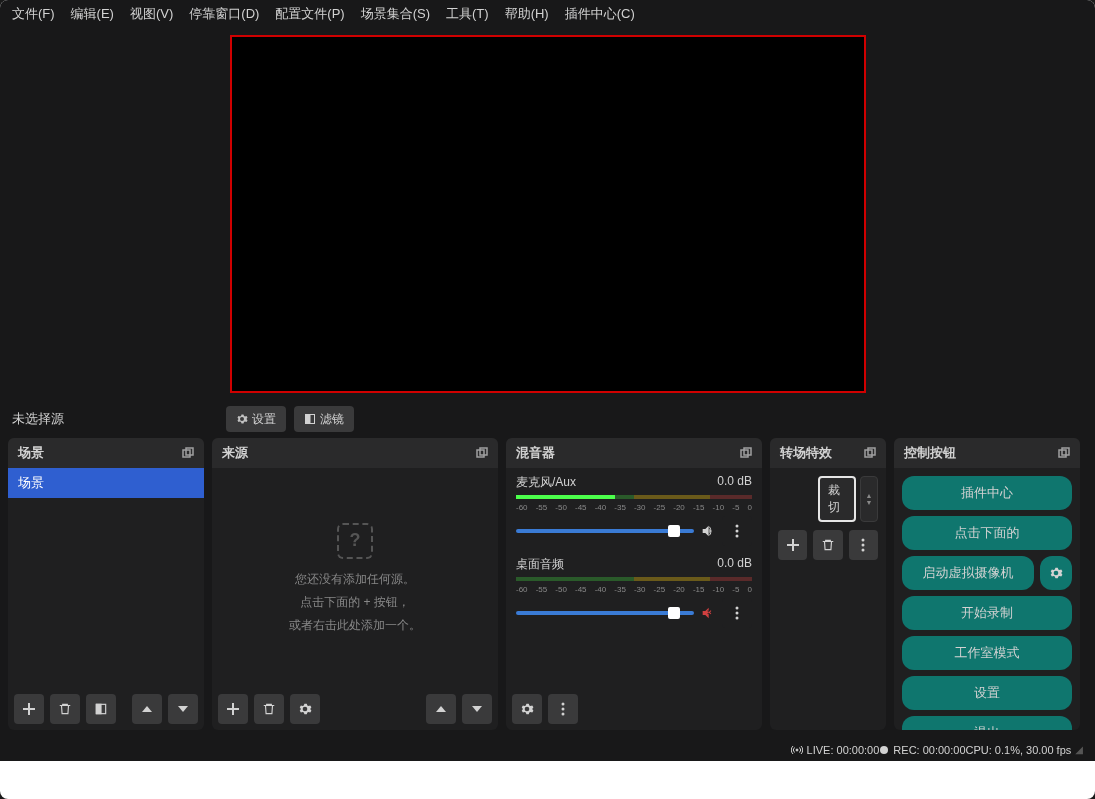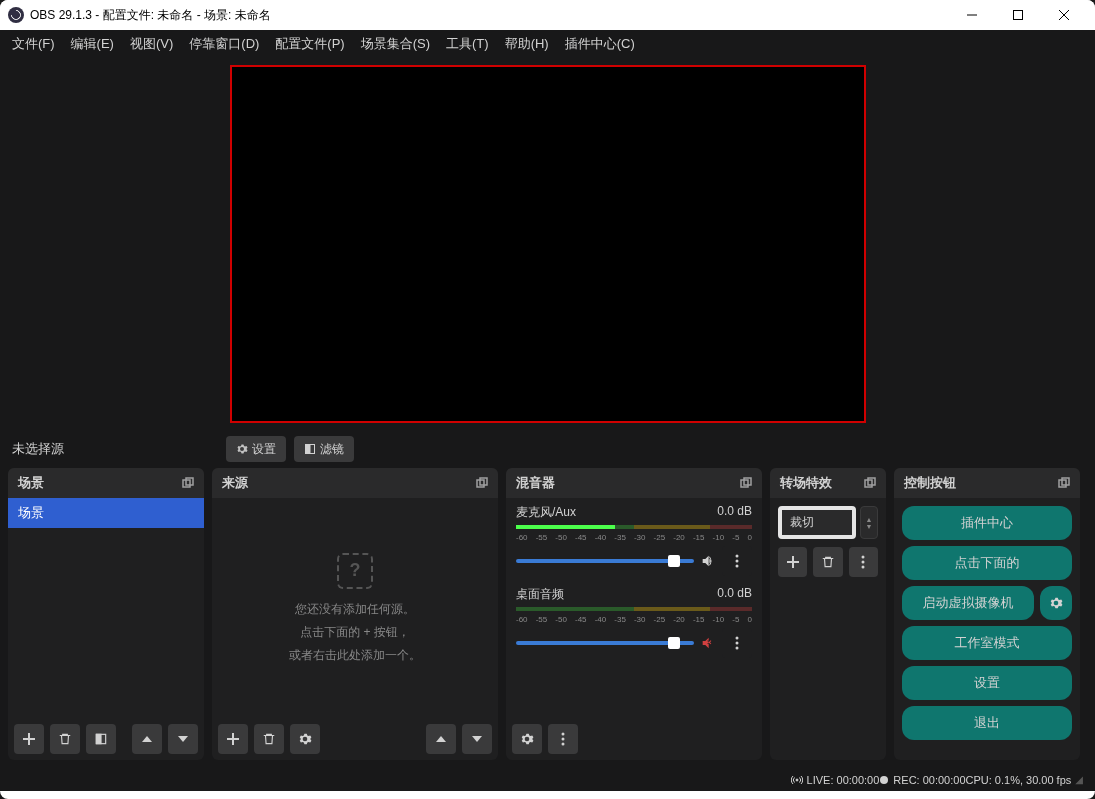--- a/index.html
+++ b/index.html
@@ -66,21 +66,21 @@
 .meter-fill { position: absolute; left: 0; top: 2px; height: 4px; background: #4cff4c; width: 42%; }
 .scale-row { display: flex; justify-content: space-between; font-size: 8px; color: #888; margin-bottom: 4px; }
 .slider-row { display: flex; align-items: center; gap: 6px; }
 .slider-track { flex: 1; height: 4px; background: #3a7bd5; border-radius: 2px; position: relative; }
 .slider-thumb { position: absolute; right: 8%; top: -4px; width: 12px; height: 12px; background: #fff; border-radius: 2px; }
 .vol-icon { color: #d2d2d2; font-size: 13px; }
 .vol-icon.muted { color: #d04040; }
 
 
 .trans-select { display: flex; gap: 4px; padding: 8px 8px 4px 8px; }
-.trans-select .sel { flex: 1; background: #2a2a2b; border: 4px solid #e5e5e5; color: #d2d2d2; padding: 4px 8px; border-radius: 4px; font-size: 12px; display: flex; align-items: center; justify-content: space-between; }
+.trans-select .sel { flex: 1; background: #2a2a2b; border: 2px solid #e5e5e5; color: #d2d2d2; padding: 4px 8px; border-radius: 4px; font-size: 12px; display: flex; align-items: center; justify-content: space-between; margin-left: 40px; }
 .trans-select .spin { width: 18px; background: #2a2a2b; border: 1px solid #3a3a3b; border-radius: 4px; display: flex; flex-direction: column; align-items: center; justify-content: center; color: #888; font-size: 7px; line-height: 7px; }
 .trans-btns { display: flex; gap: 6px; padding: 4px 8px; }
 
 
 .ctrl-list { display: flex; flex-direction: column; gap: 6px; padding: 8px; }
 .ctrl-btn { background: #0f766e; border: none; color: #d2d2d2; padding: 8px; border-radius: 12px; font-size: 13px; cursor: pointer; text-align: center; }
 .ctrl-row { display: flex; gap: 6px; }
 .ctrl-row .ctrl-btn { flex: 1; }
 .ctrl-row .gear { width: 32px; flex: 0 0 32px; display: flex; align-items: center; justify-content: center; }
 
@@ -89,40 +89,20 @@
 .statusbar .st-item { display: inline-flex; align-items: center; gap: 4px; }
 .grip { color: #555; font-size: 10px; margin-left: 4px; }
 
 svg { display: block; }
 </style>
 </head>
 <body>
 
 <div class="window">
 
-  <div class="titlebar">
-    <div class="obs-icon"></div>
-    <div class="title">OBS 29.1.3 - 配置文件: 未命名 - 场景: 未命名</div>
-    <div class="win-btn">
-      <svg width="10" height="10" viewBox="0 0 10 10">
-          <line x1="0" y1="5" x2="10" y2="5" stroke="currentColor" stroke-width="1"></line>
-        </svg>
-    </div>
-    <div class="win-btn">
-      <svg width="10" height="10" viewBox="0 0 10 10">
-          <rect x="0.5" y="0.5" width="9" height="9" fill="none" stroke="currentColor" stroke-width="1"></rect>
-        </svg>
-    </div>
-    <div class="win-btn close">
-      <svg width="10" height="10" viewBox="0 0 10 10">
-          <line x1="0" y1="0" x2="10" y2="10" stroke="currentColor" stroke-width="1"></line>
-          <line x1="10" y1="0" x2="0" y2="10" stroke="currentColor" stroke-width="1"></line>
-        </svg>
-    </div>
-  </div>
 
   <div class="menubar">
     <div class="menu-item">文件(F)</div>
     <div class="menu-item">编辑(E)</div>
     <div class="menu-item">视图(V)</div>
     <div class="menu-item">停靠窗口(D)</div>
     <div class="menu-item">配置文件(P)</div>
     <div class="menu-item">场景集合(S)</div>
     <div class="menu-item">工具(T)</div>
     <div class="menu-item">帮助(H)</div>
@@ -425,20 +405,21 @@
         <button class="ctrl-btn">插件中心</button>
         <button class="ctrl-btn">点击下面的</button>
         <div class="ctrl-row">
           <button class="ctrl-btn">启动虚拟摄像机</button>
           <button class="ctrl-btn gear">
               <svg width="14" height="14" viewBox="0 0 24 24" fill="currentColor">
                 <path d="M12 8a4 4 0 100 8 4 4 0 000-8zm9 4l2 3-2 3-3-1a8 8 0 01-2 1l-1 3h-4l-1-3a8 8 0 01-2-1l-3 1-2-3 2-3-2-3 2-3 3 1a8 8 0 012-1l1-3h4l1 3a8 8 0 012 1l3-1 2 3-2 3z"></path>
               </svg>
             </button>
         </div>
+        <button class="ctrl-btn">开始录制</button>
         <button class="ctrl-btn">工作室模式</button>
         <button class="ctrl-btn">设置</button>
         <button class="ctrl-btn">退出</button>
       </div>
     </div>
 
   </div>
 
   <div class="statusbar">
     <span class="st-item">

